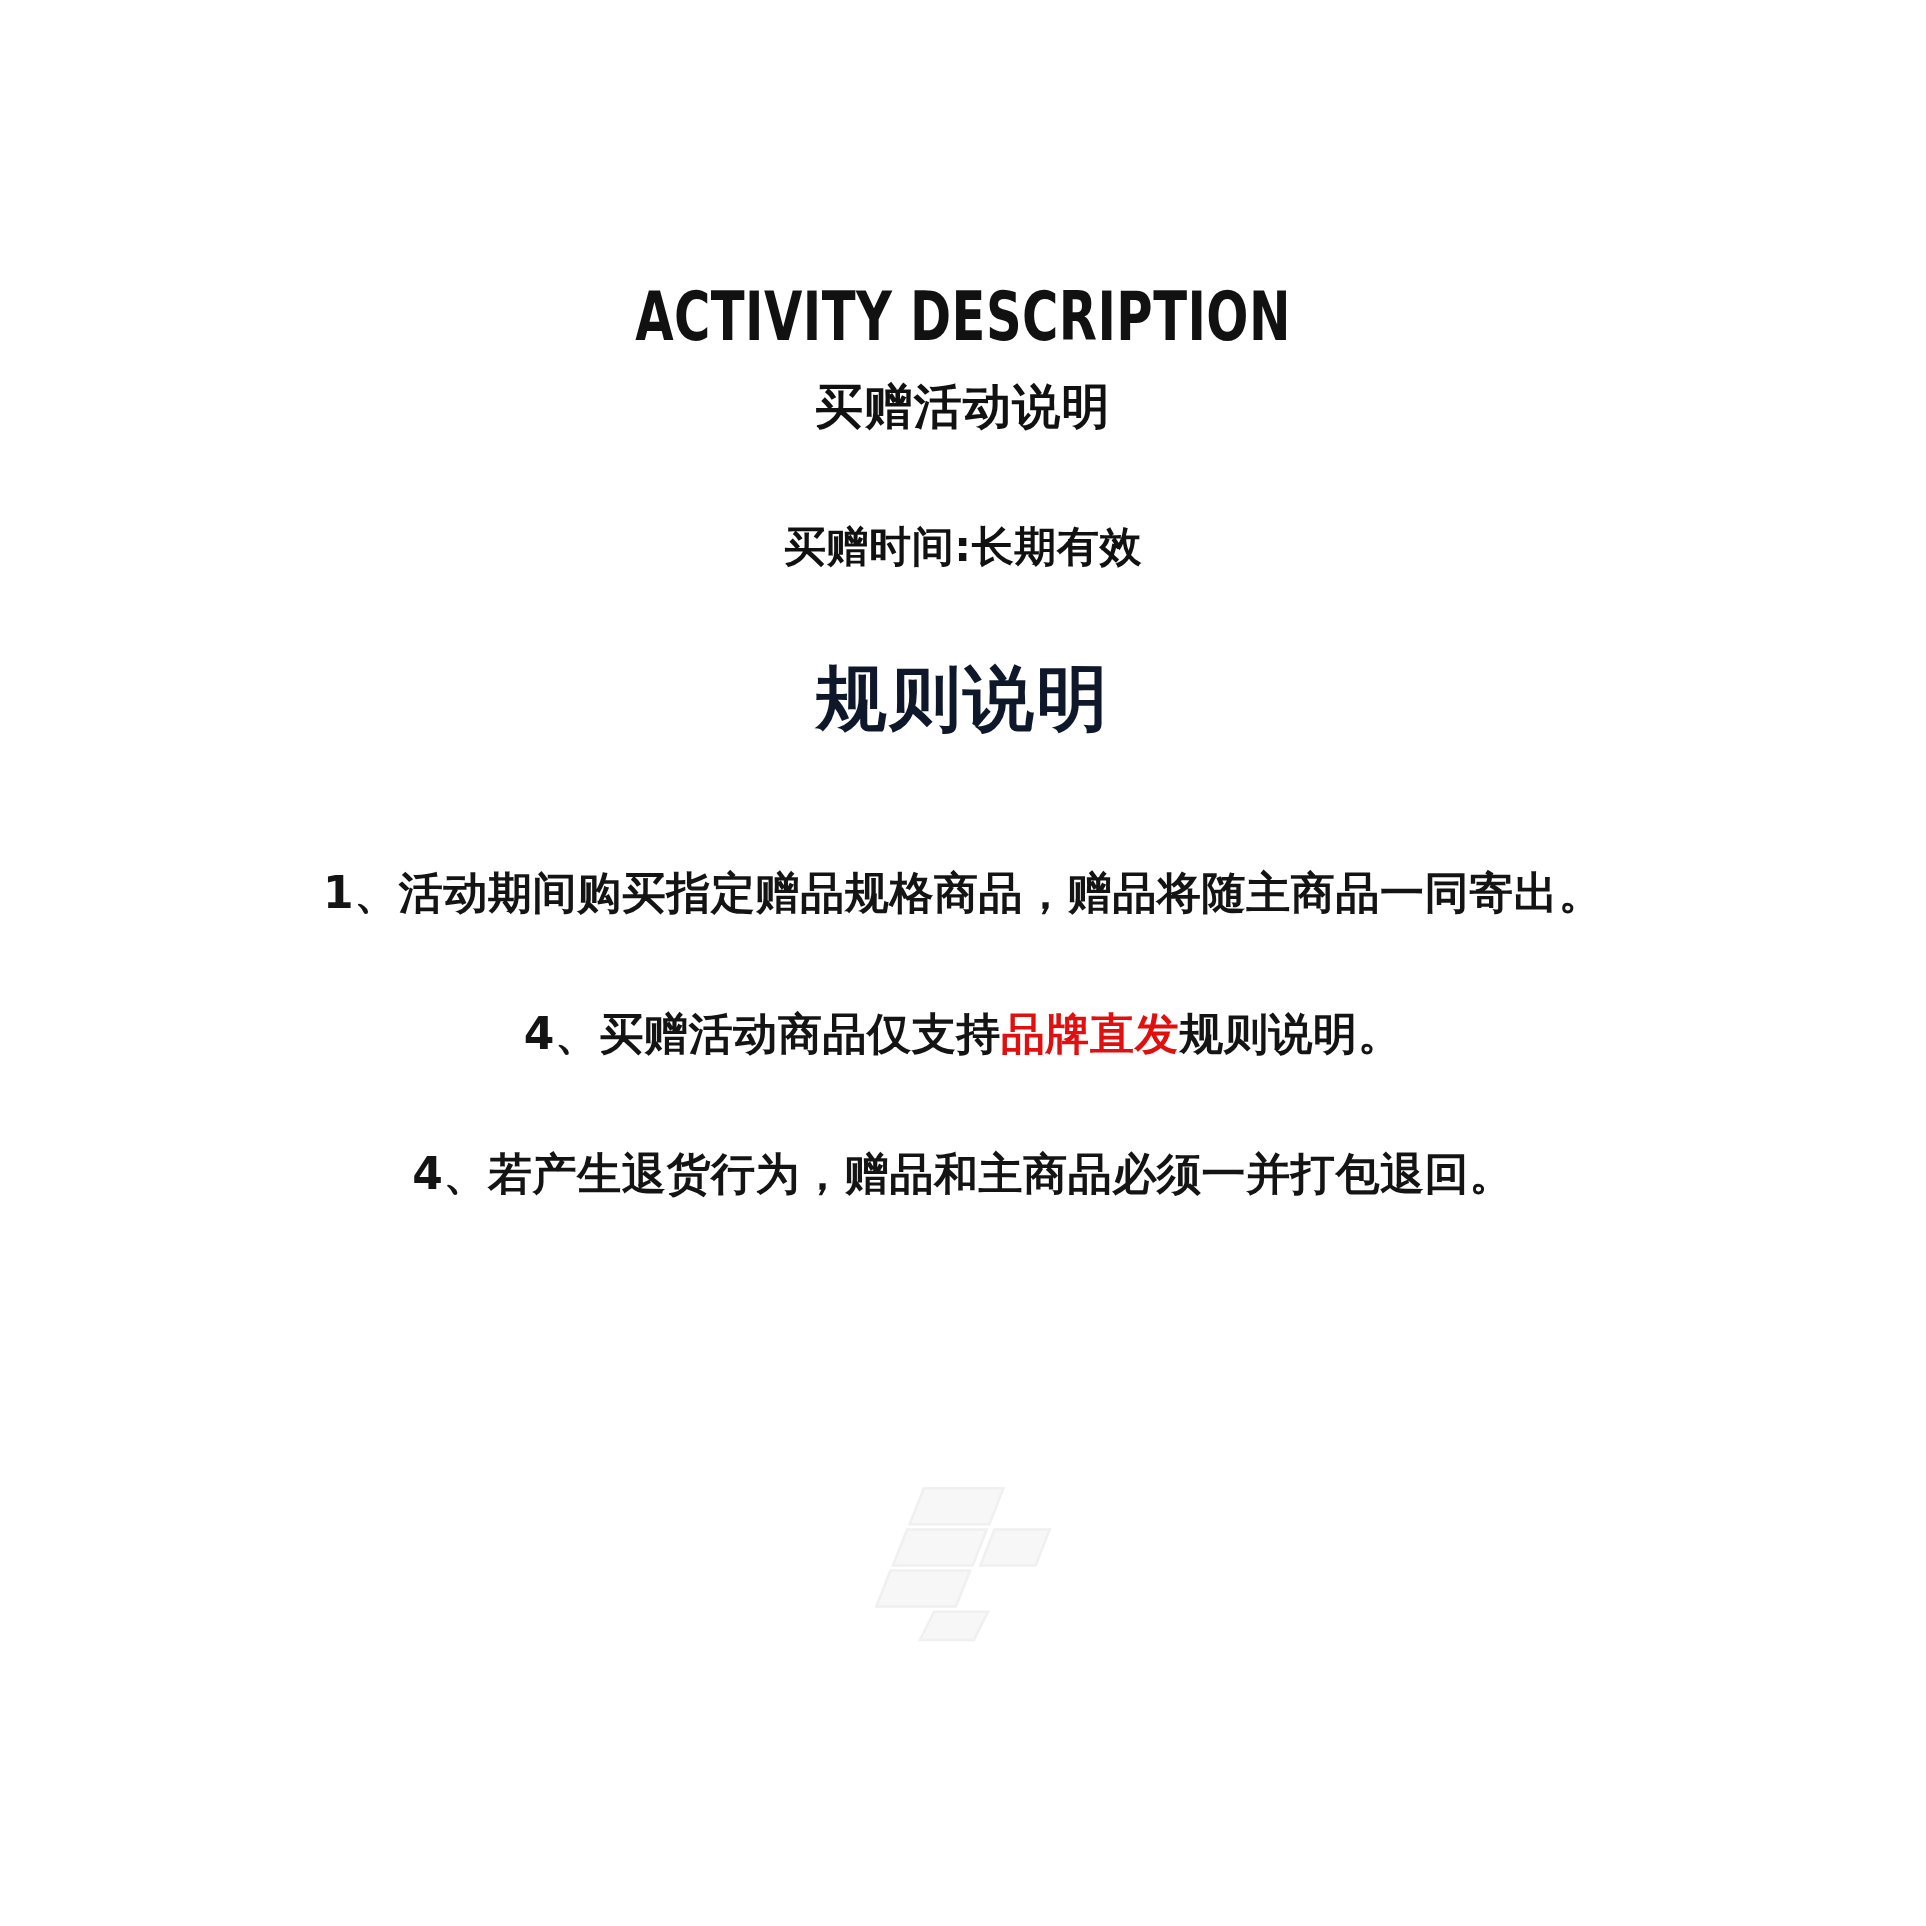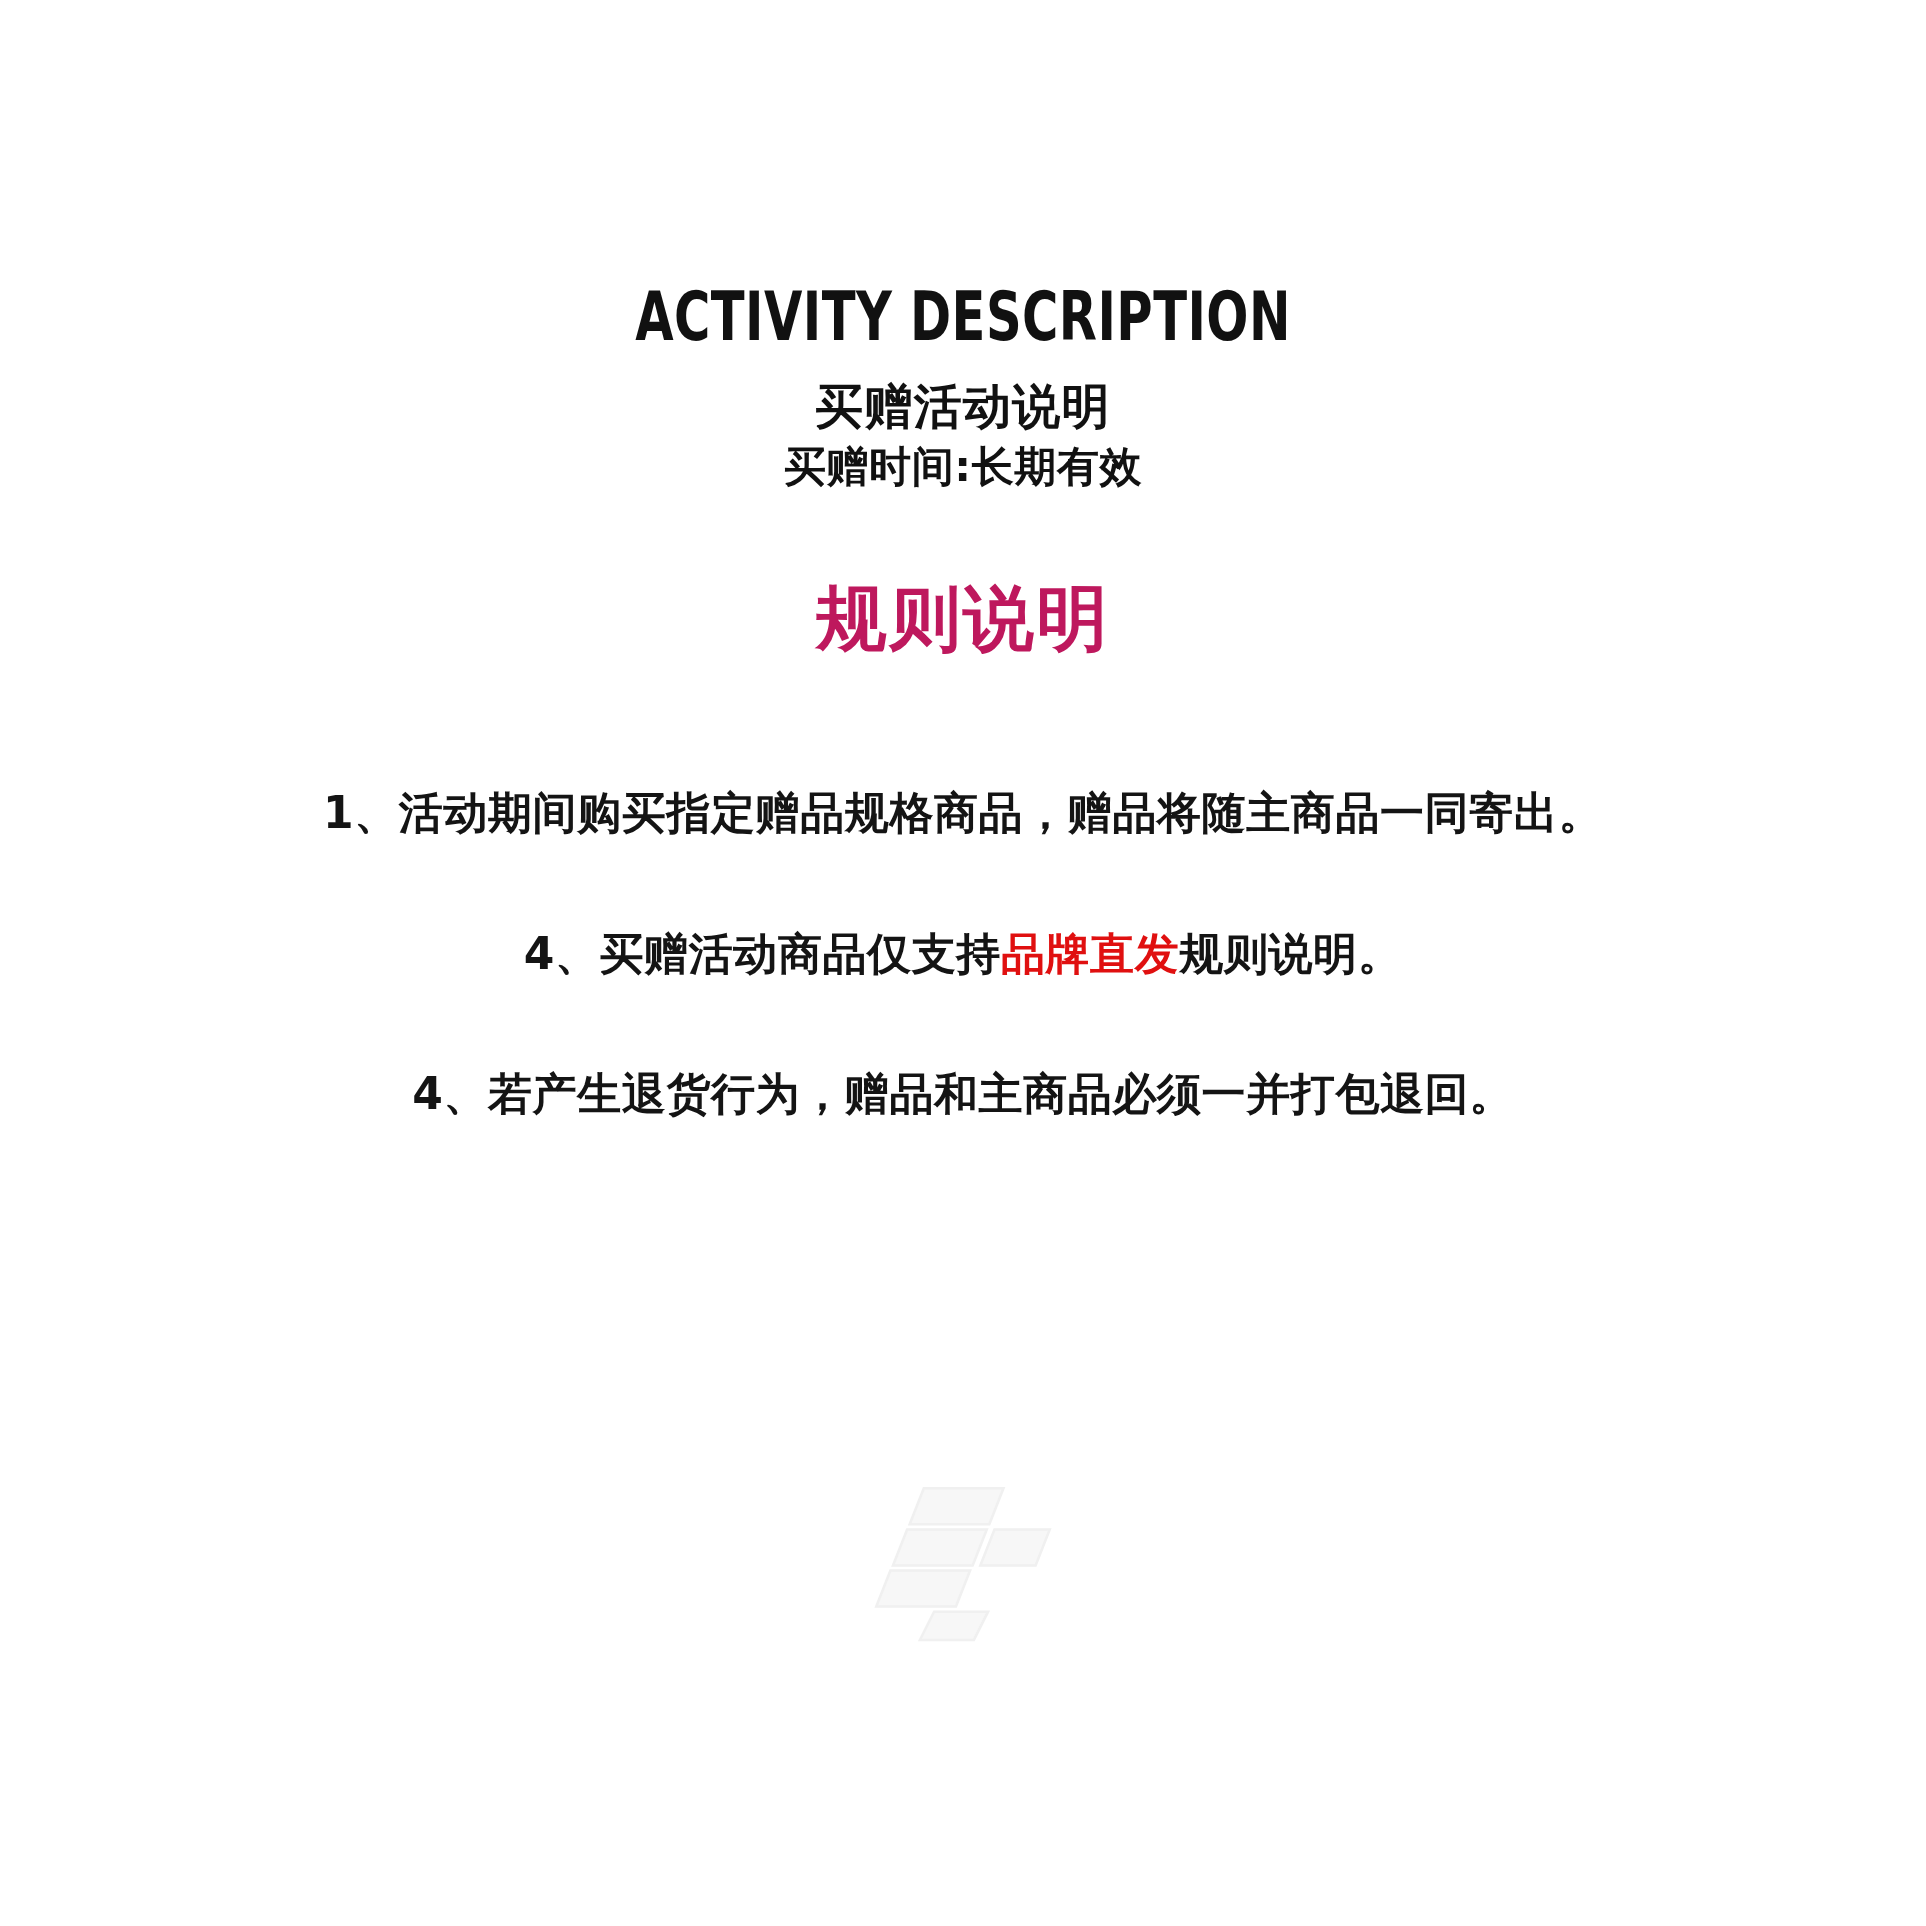--- a/index.html
+++ b/index.html
@@ -46,37 +46,38 @@
     font-family: "DejaVu Sans", sans-serif;
     font-weight: 700;
     font-size: 48px;
     letter-spacing: 1.3px;
     color: #111111;
     white-space: nowrap;
   }
 
   
   .date-line {
+    margin-top: 80px;
     font-family: "DejaVu Sans", sans-serif;
     font-weight: 700;
     font-size: 42px;
     letter-spacing: 0.6px;
     color: #111111;
     text-align: center;
     white-space: nowrap;
   }
 
   
   .rules-heading {
     margin-top: 77px;
     font-family: "DejaVu Sans", sans-serif;
     font-weight: 700;
     font-size: 71px;
     letter-spacing: 2.6px;
-    color: #be185d;
+    color: #0f172a;
     text-align: center;
     white-space: nowrap;
   }
 
   
   .rules {
     margin-top: 116px;
     width: 100%;
     display: flex;
     flex-direction: column;

